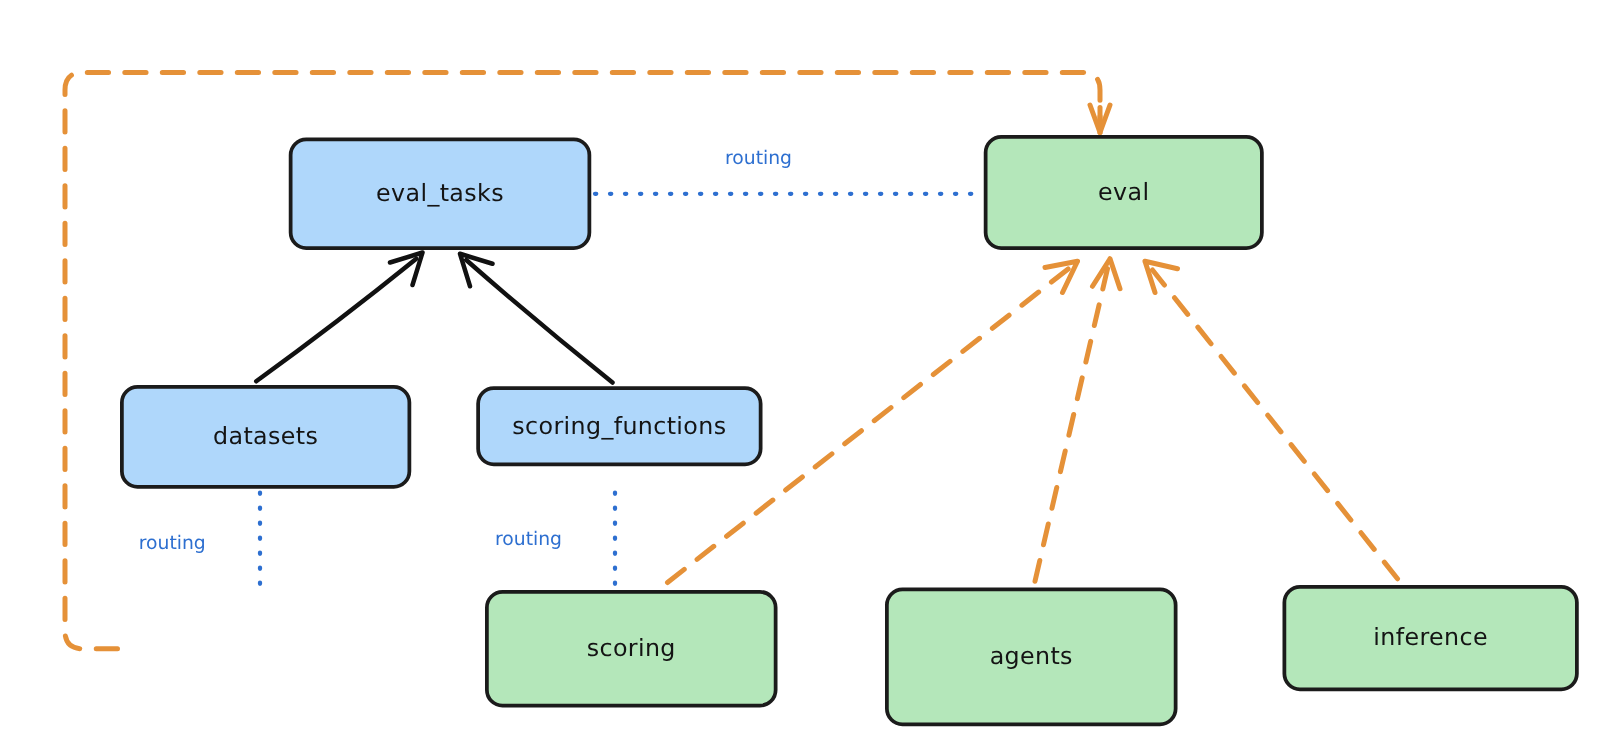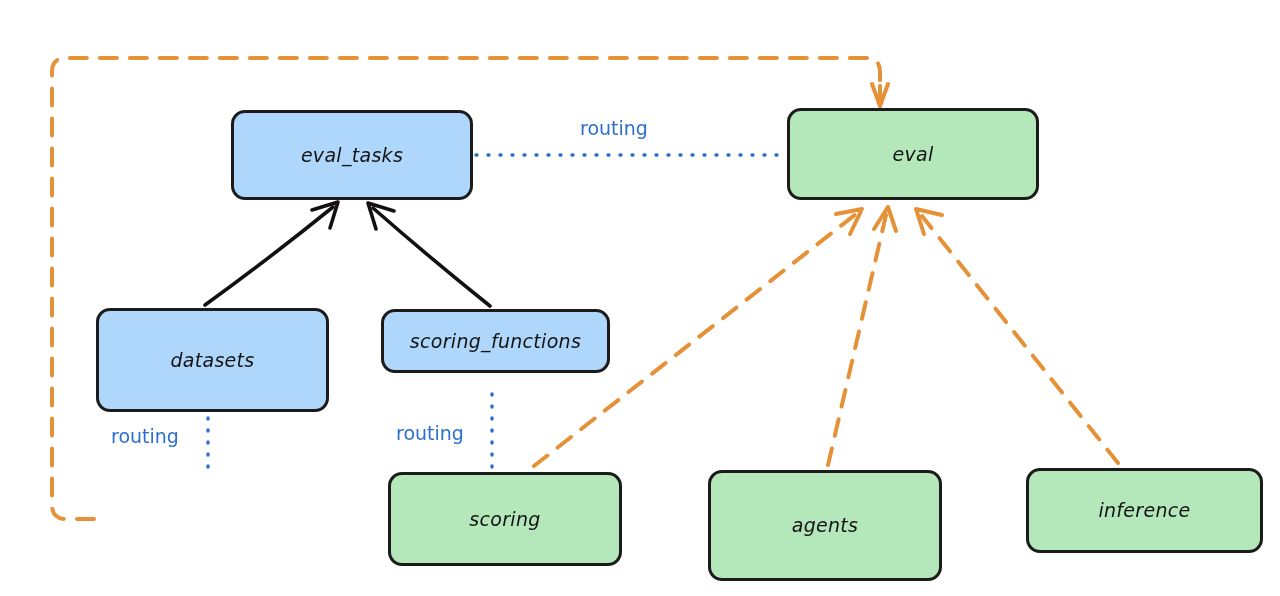--- a/index.html
+++ b/index.html
@@ -27,37 +27,36 @@
   }
   .node {
     position: absolute;
     box-sizing: border-box;
     border: 3px solid #1b1b1b;
     border-radius: 14px;
     display: flex;
     align-items: center;
     justify-content: center;
     text-align: center;
-    font-style: italic;
   }
   .node .node-label {
     font-family: "DejaVu Sans", sans-serif;
     font-size: 19px;
     color: #141414;
     letter-spacing: 0.3px;
     line-height: 1;
     user-select: none;
   }
   .node.blue  { background: #afd7fb; }
   .node.green { background: #b4e7ba; }
 
   .edge-label {
     position: absolute;
     font-family: "DejaVu Sans", sans-serif;
-    font-size: 19px;
+    font-size: 15px;
     color: #2d6fd0;
     white-space: nowrap;
     user-select: none;
   }
 </style>
 </head>
 <body>
 
 <div id="canvas">
 
@@ -104,25 +103,25 @@
     <g>
       <path d="M 1118 463 L 922 216" fill="none" stroke="#e59138" stroke-width="4" stroke-dasharray="17 13" stroke-linecap="round"></path>
       <path d="M 916 209 L 924 234 M 916 209 L 942 215" fill="none" stroke="#e59138" stroke-width="4" stroke-linecap="round" stroke-linejoin="round"></path>
     </g>
   </svg>
 
   <div class="node blue" style="left:231px; top:110px; width:242px; height:90px;">
     <span class="node-label">eval_tasks</span>
   </div>
 
-  <div class="node green" style="left:787px; top:108px; width:252px; height:92px;">
+  <div class="node green" style="left:787px; top:108px; width:224px; height:92px;">
     <span class="node-label">eval</span>
   </div>
 
-  <div class="node blue" style="left:96px; top:308px; width:233px; height:104px;">
+  <div class="node blue" style="left:96px; top:308px; width:233px; height:83px;">
     <span class="node-label">datasets</span>
   </div>
 
   <div class="node blue" style="left:381px; top:309px; width:229px; height:64px;">
     <span class="node-label">scoring_functions</span>
   </div>
 
 
   <div class="node green" style="left:388px; top:472px; width:234px; height:94px;">
     <span class="node-label">scoring</span>

